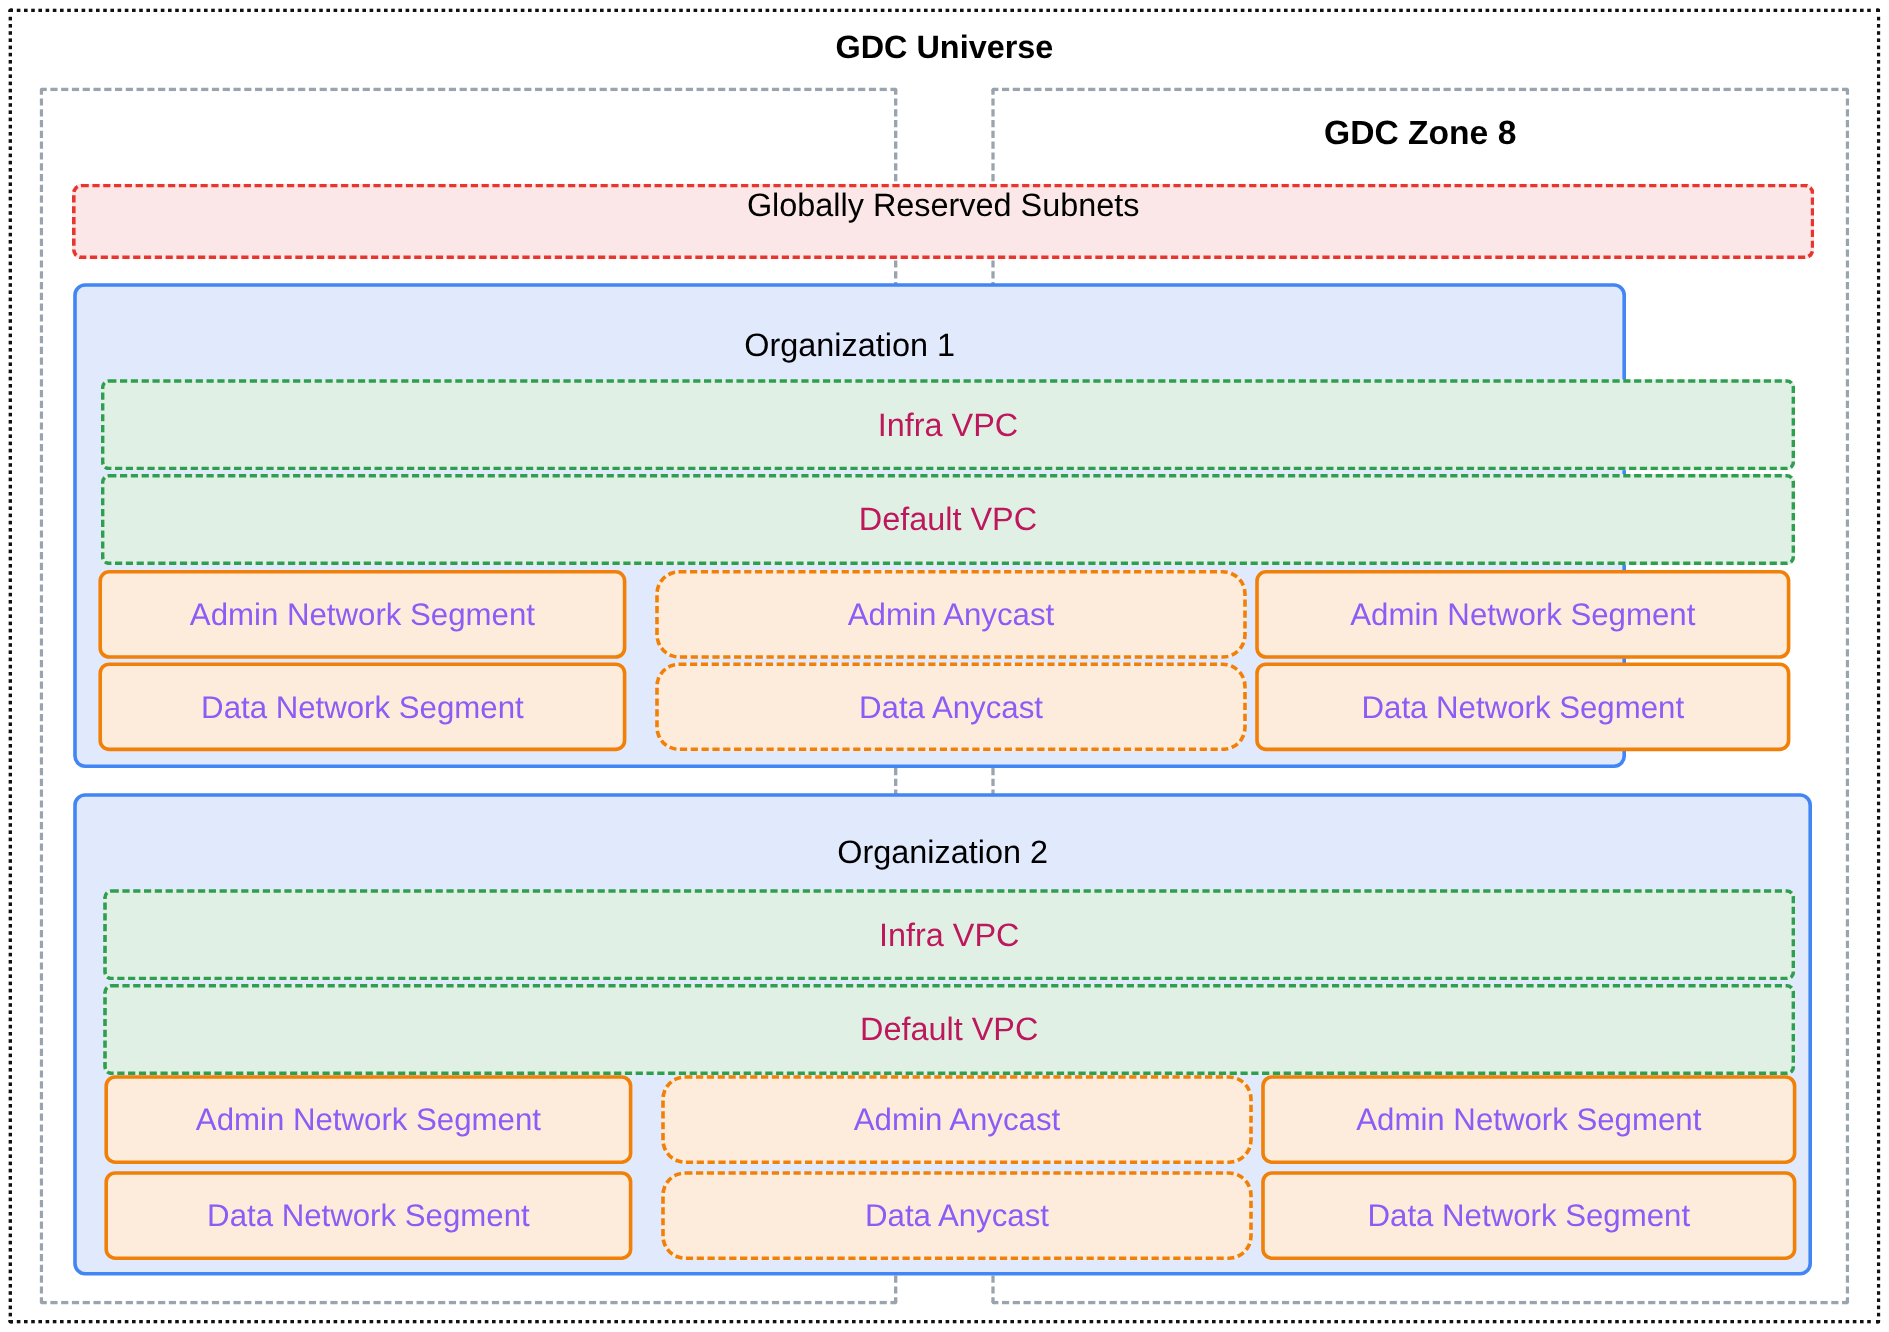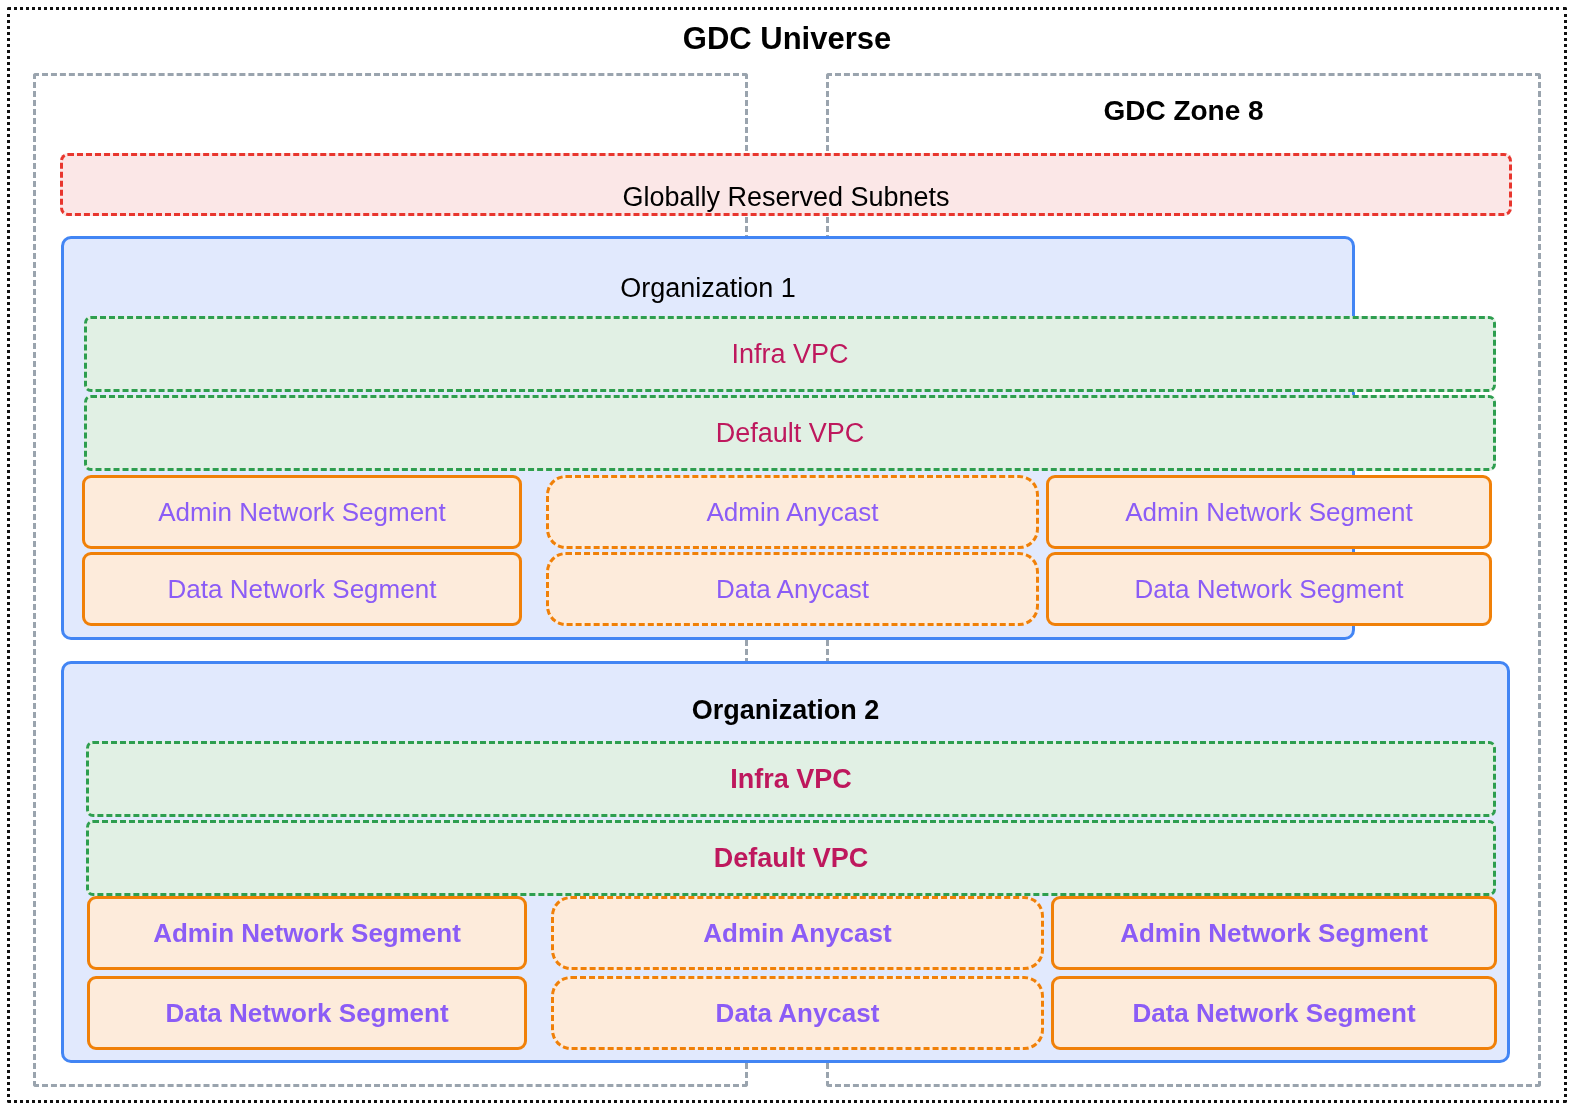--- a/index.html
+++ b/index.html
@@ -13,21 +13,21 @@
   .universe-frame{
     left:7px; top:7px; width:1560px; height:1096px;
     border:3px dotted #111111;
     border-radius:2px;
     background:transparent;
   }
 
   .universe-title{
     left:0; top:22px; width:1574px;
     text-align:center;
-    font-size:31px; font-weight:bold; color:#000000;
+    font-size:27px; font-weight:bold; color:#000000;
     letter-spacing:0px;
     line-height:34px;
   }
 
   
   .zone-frame{
     border:3px dashed #9aa4ae;
     border-radius:3px;
     background:transparent;
   }
@@ -40,32 +40,32 @@
   }
   .zone1-title{ left:33px; top:95px; width:715px; }
   .zone2-title{ left:826px; top:95px; width:715px; }
 
   
   .reserved{
     left:60px; top:153px; width:1452px; height:63px;
     border:3px dashed #e8362e;
     border-radius:8px;
     background:#fbe7e7;
-    display:flex; align-items:flex-end; justify-content:center;
+    display:flex; align-items:flex-start; justify-content:center;
   }
   .reserved .lbl{ font-size:27px; color:#000; }
 
   
   .org{
     border:3px solid #4285f4;
     border-radius:10px;
     background:#e1e9fd;
   }
   .org1{ left:61px; top:236px; width:1294px; height:404px; }
-  .org2{ left:61px; top:661px; width:1449px; height:402px;font-weight:bold; }
+  .org2{ left:61px; top:661px; width:1449px; height:402px; }
 
   .org-title{
     position:absolute; left:0; width:100%;
     text-align:center; font-size:27px; color:#000;
     line-height:32px;
   }
   .org1 .org-title{ top:33px; }
   .org2 .org-title{ top:30px; }
 
   

